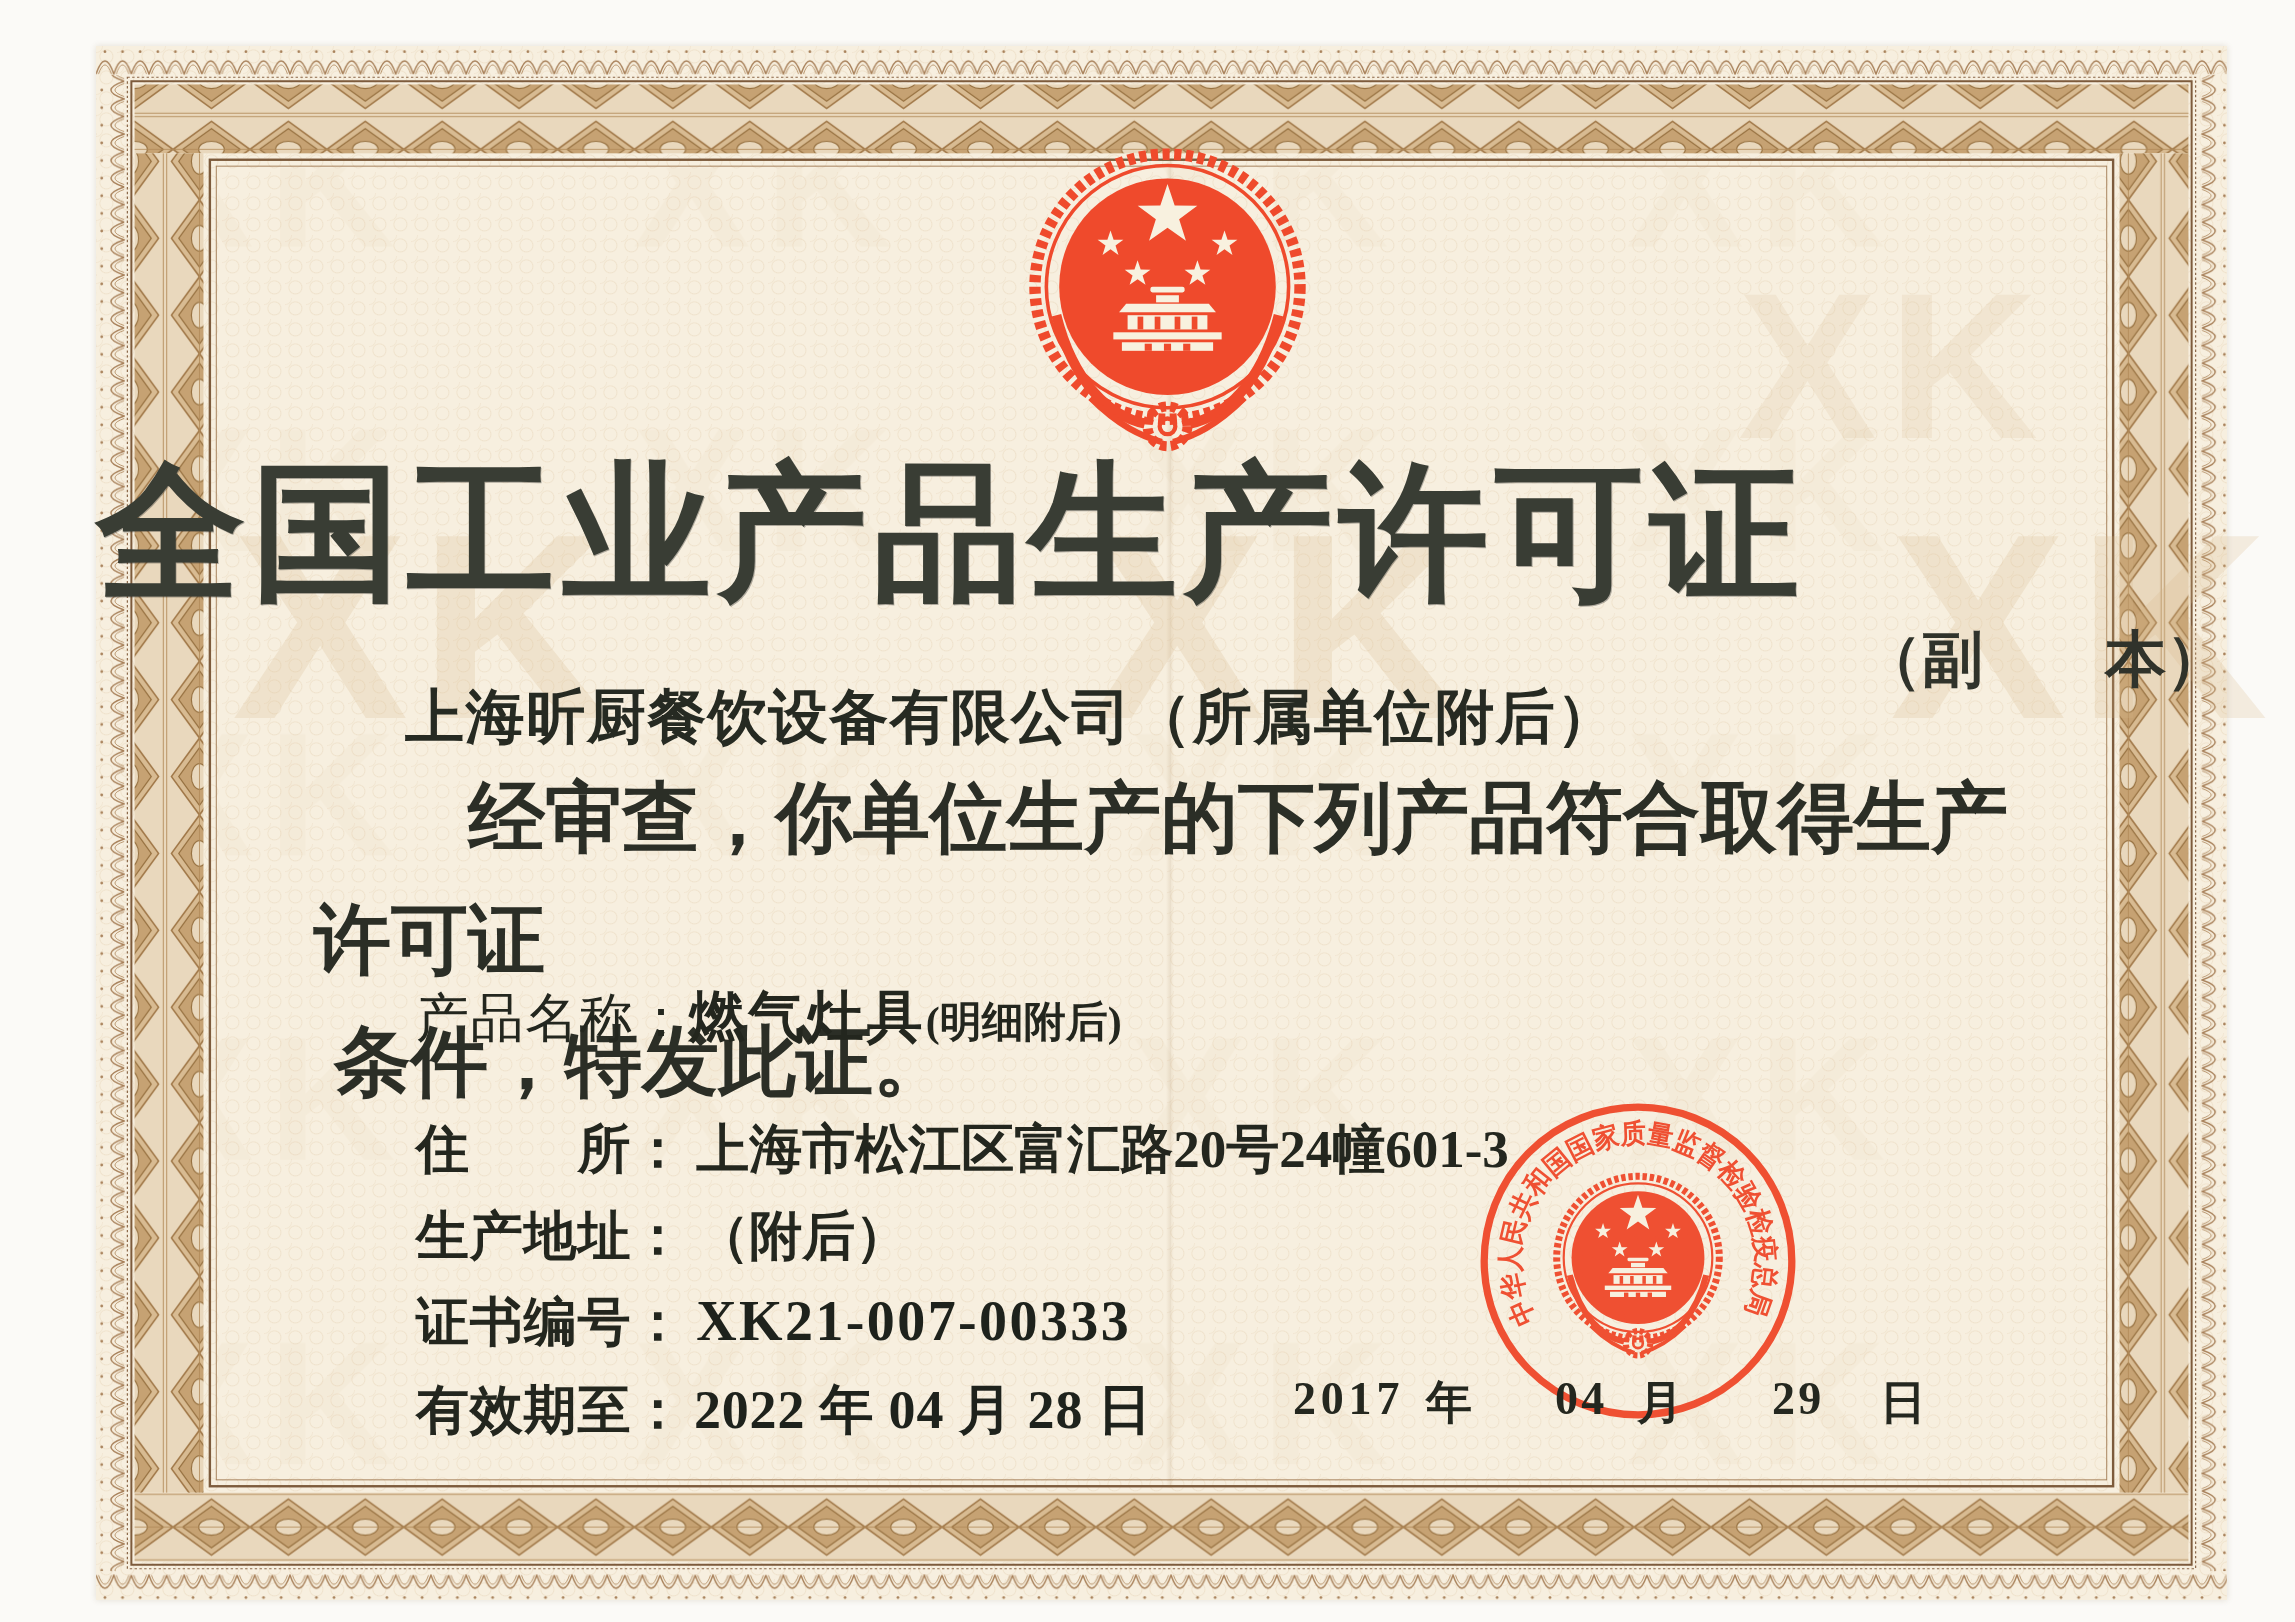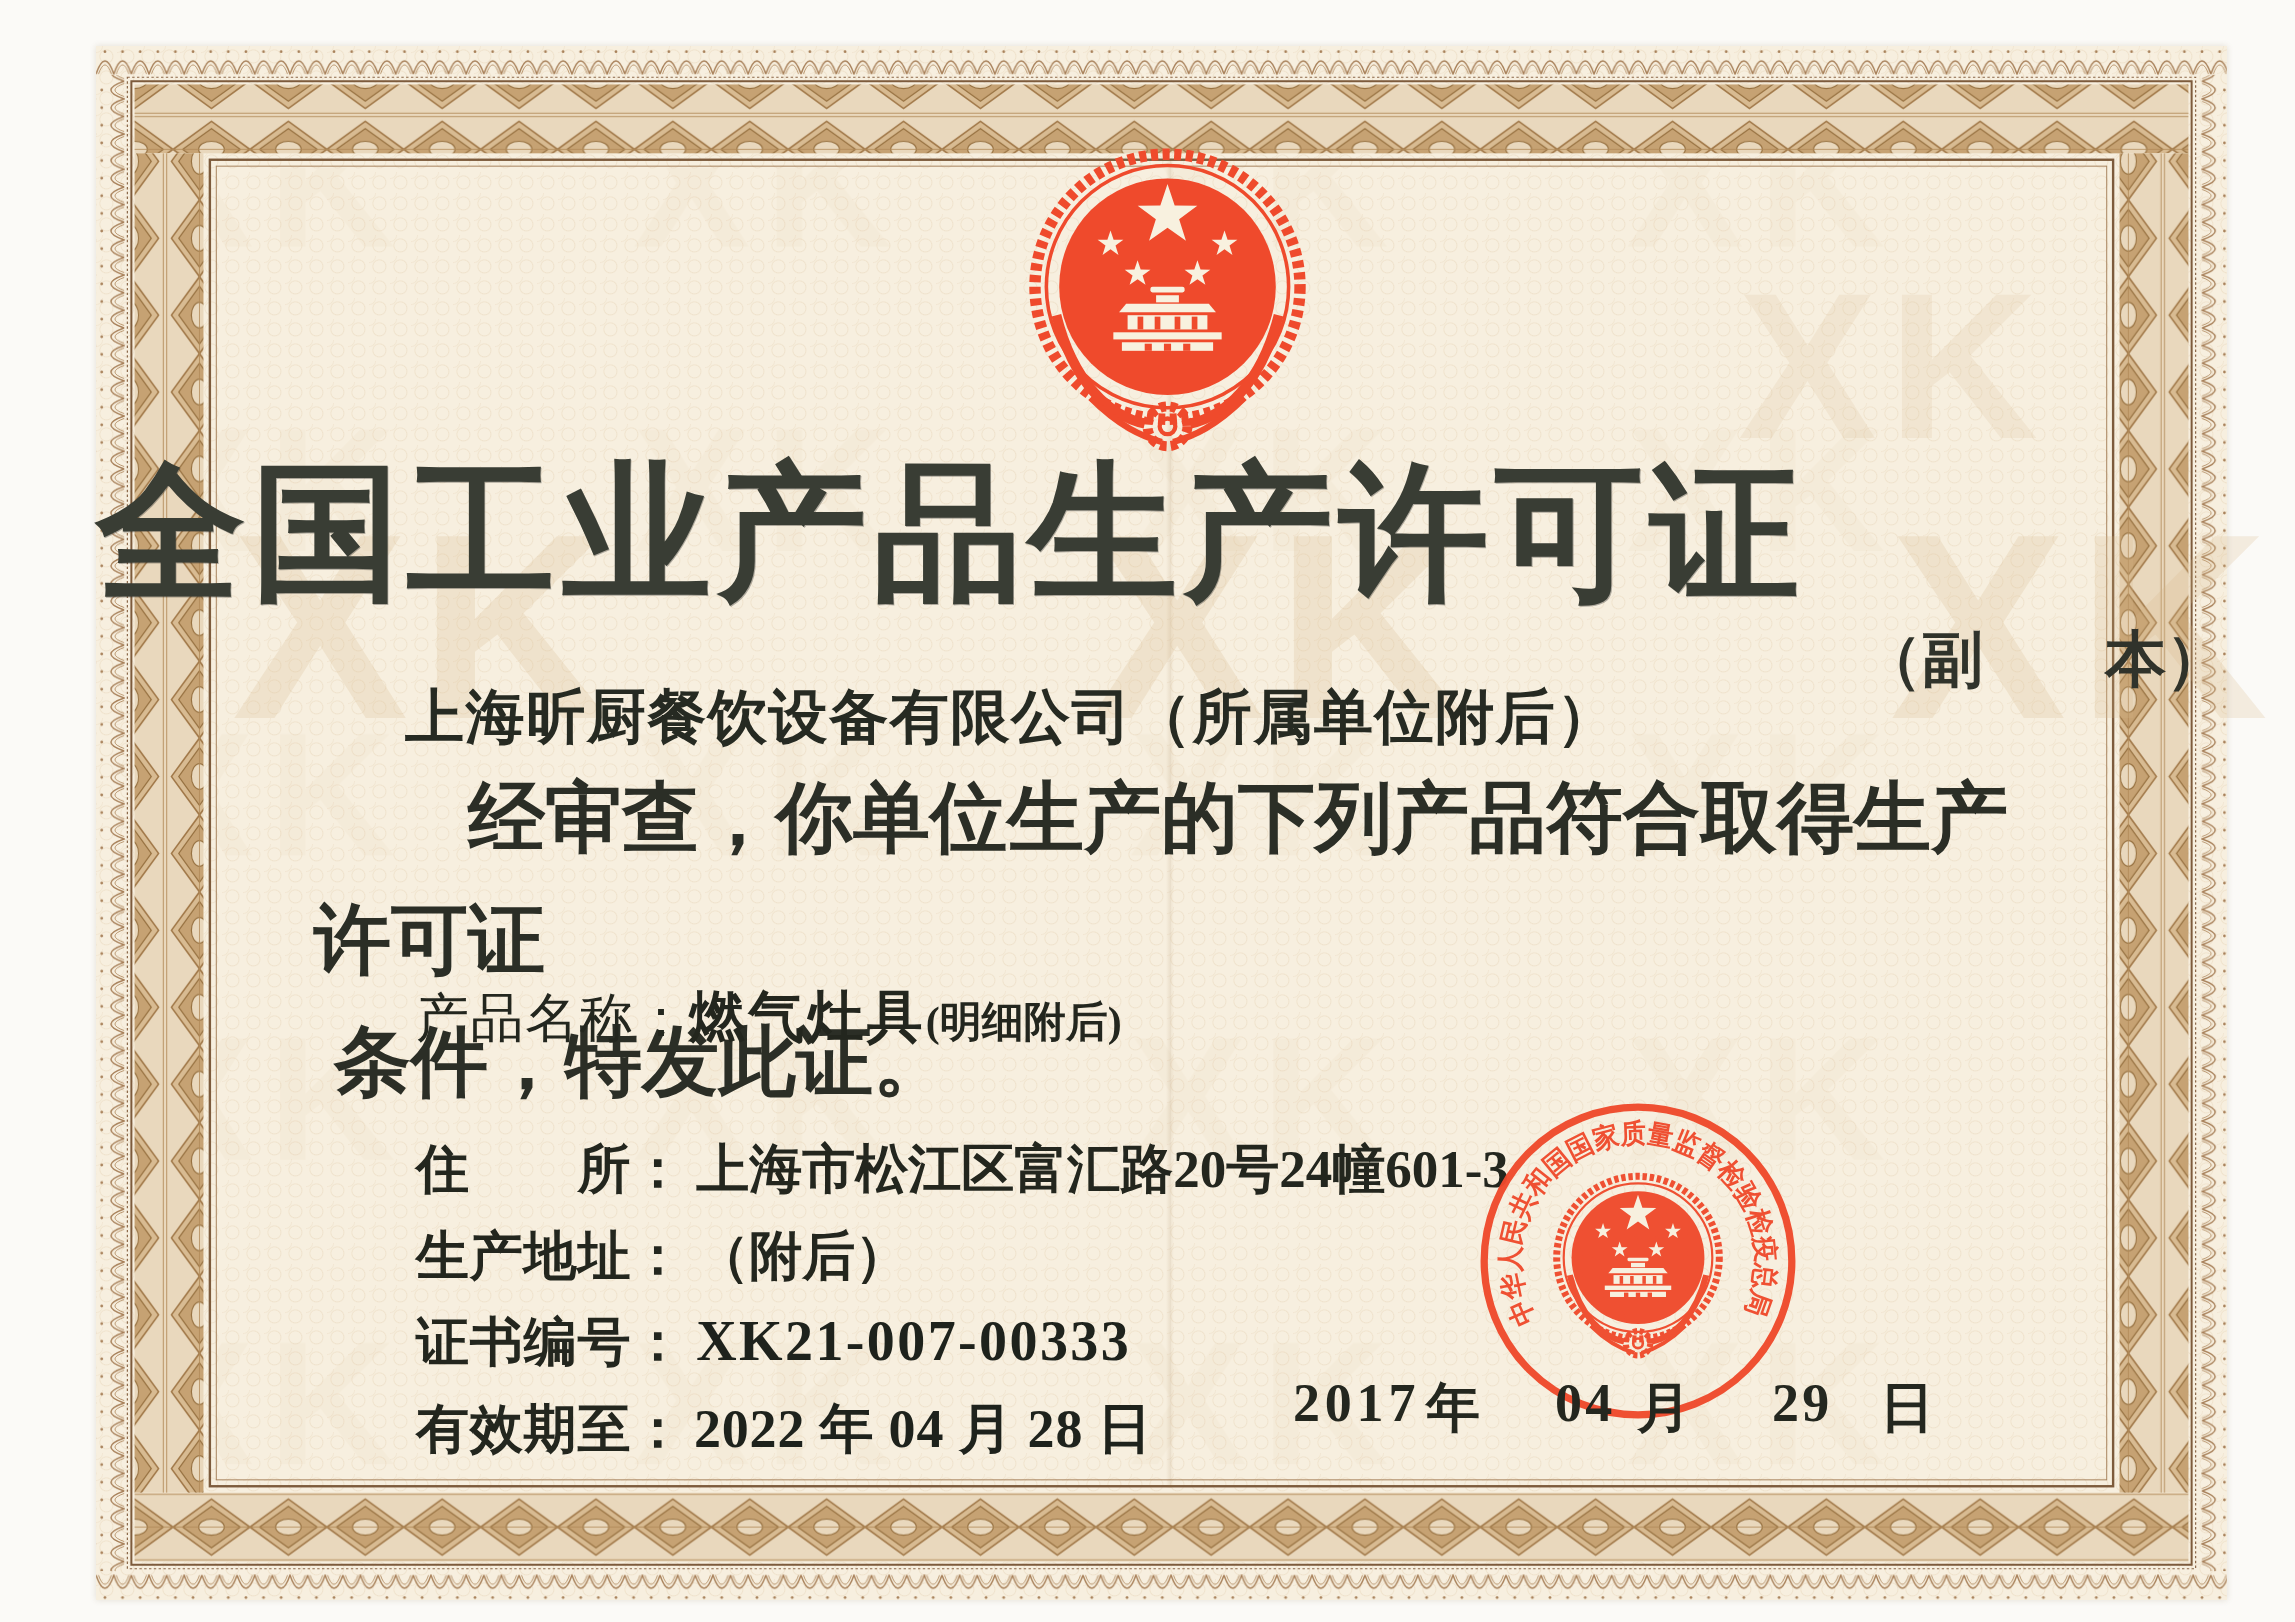--- a/index.html
+++ b/index.html
@@ -43,33 +43,33 @@
     position:absolute;left:218px;top:711px;width:1730px;
     font-size:77px;font-weight:800;color:#2b2e26;line-height:122px;
   }
   .para .ln1{display:block;text-indent:2em;}
   .para .ln2{display:block;margin-left:20px;}
   .product-row{position:absolute;left:320px;top:934px;color:#23261e;white-space:nowrap;}
   .product-row .plabel{font-size:53px;font-weight:400;letter-spacing:1.6px;}
   .product-row .pvalue{font-size:56px;font-weight:800;letter-spacing:3.2px;}
   .product-row .pnote{font-size:42px;font-weight:700;}
   .field-row{position:absolute;left:320px;white-space:nowrap;color:#23261e;}
-  .field-row .flabel{display:inline-block;font-size:53px;font-weight:800;letter-spacing:0.8px;vertical-align:baseline;margin-top:20px;}
+  .field-row .flabel{display:inline-block;font-size:53px;font-weight:800;letter-spacing:0.8px;vertical-align:baseline;}
   .field-row .fvalue{font-size:53px;font-weight:700;margin-left:11.2px;vertical-align:baseline;}
   .row-zs{top:1068px;}
   .row-scdz{top:1155px;}
   .row-zsbh{top:1241px;}
   .row-yxq{top:1328px;}
   .row-zsbh .fvalue{font-size:56px;letter-spacing:2.4px;font-weight:600;color:#1e221c;}
   .row-yxq .fvalue{font-size:54px;font-weight:600;color:#1e221c;letter-spacing:0.8px;margin-left:9px;}
   .footnote{
     position:absolute;left:219px;top:1400px;
     font-size:35px;font-weight:600;color:#2a2d26;letter-spacing:0.8px;
   }
-  .date-part{position:absolute;top:1326px;font-size:54px;font-weight:600;color:#24271f;z-index:6;}
+  .date-part{position:absolute;top:1326px;font-size:46px;font-weight:600;color:#24271f;z-index:6;}
   .d-year{left:1197px;letter-spacing:4.8px;}
   .d-yearu{left:1330px;}
   .d-month{left:1459px;letter-spacing:3.2px;}
   .d-monthu{left:1541px;}
   .d-day{left:1676px;letter-spacing:3.2px;}
   .d-dayu{left:1784px;}
   .seal-box{position:absolute;left:1372px;top:1045px;width:340px;height:340px;z-index:5;opacity:.96;}
   .wm{position:absolute;z-index:0;font-family:"Liberation Sans","DejaVu Sans",sans-serif;
       font-weight:900;color:rgba(214,183,137,.22);letter-spacing:11.2px;line-height:1;pointer-events:none;}
   .wm1{left:136px;top:449px;font-size:264px;}

